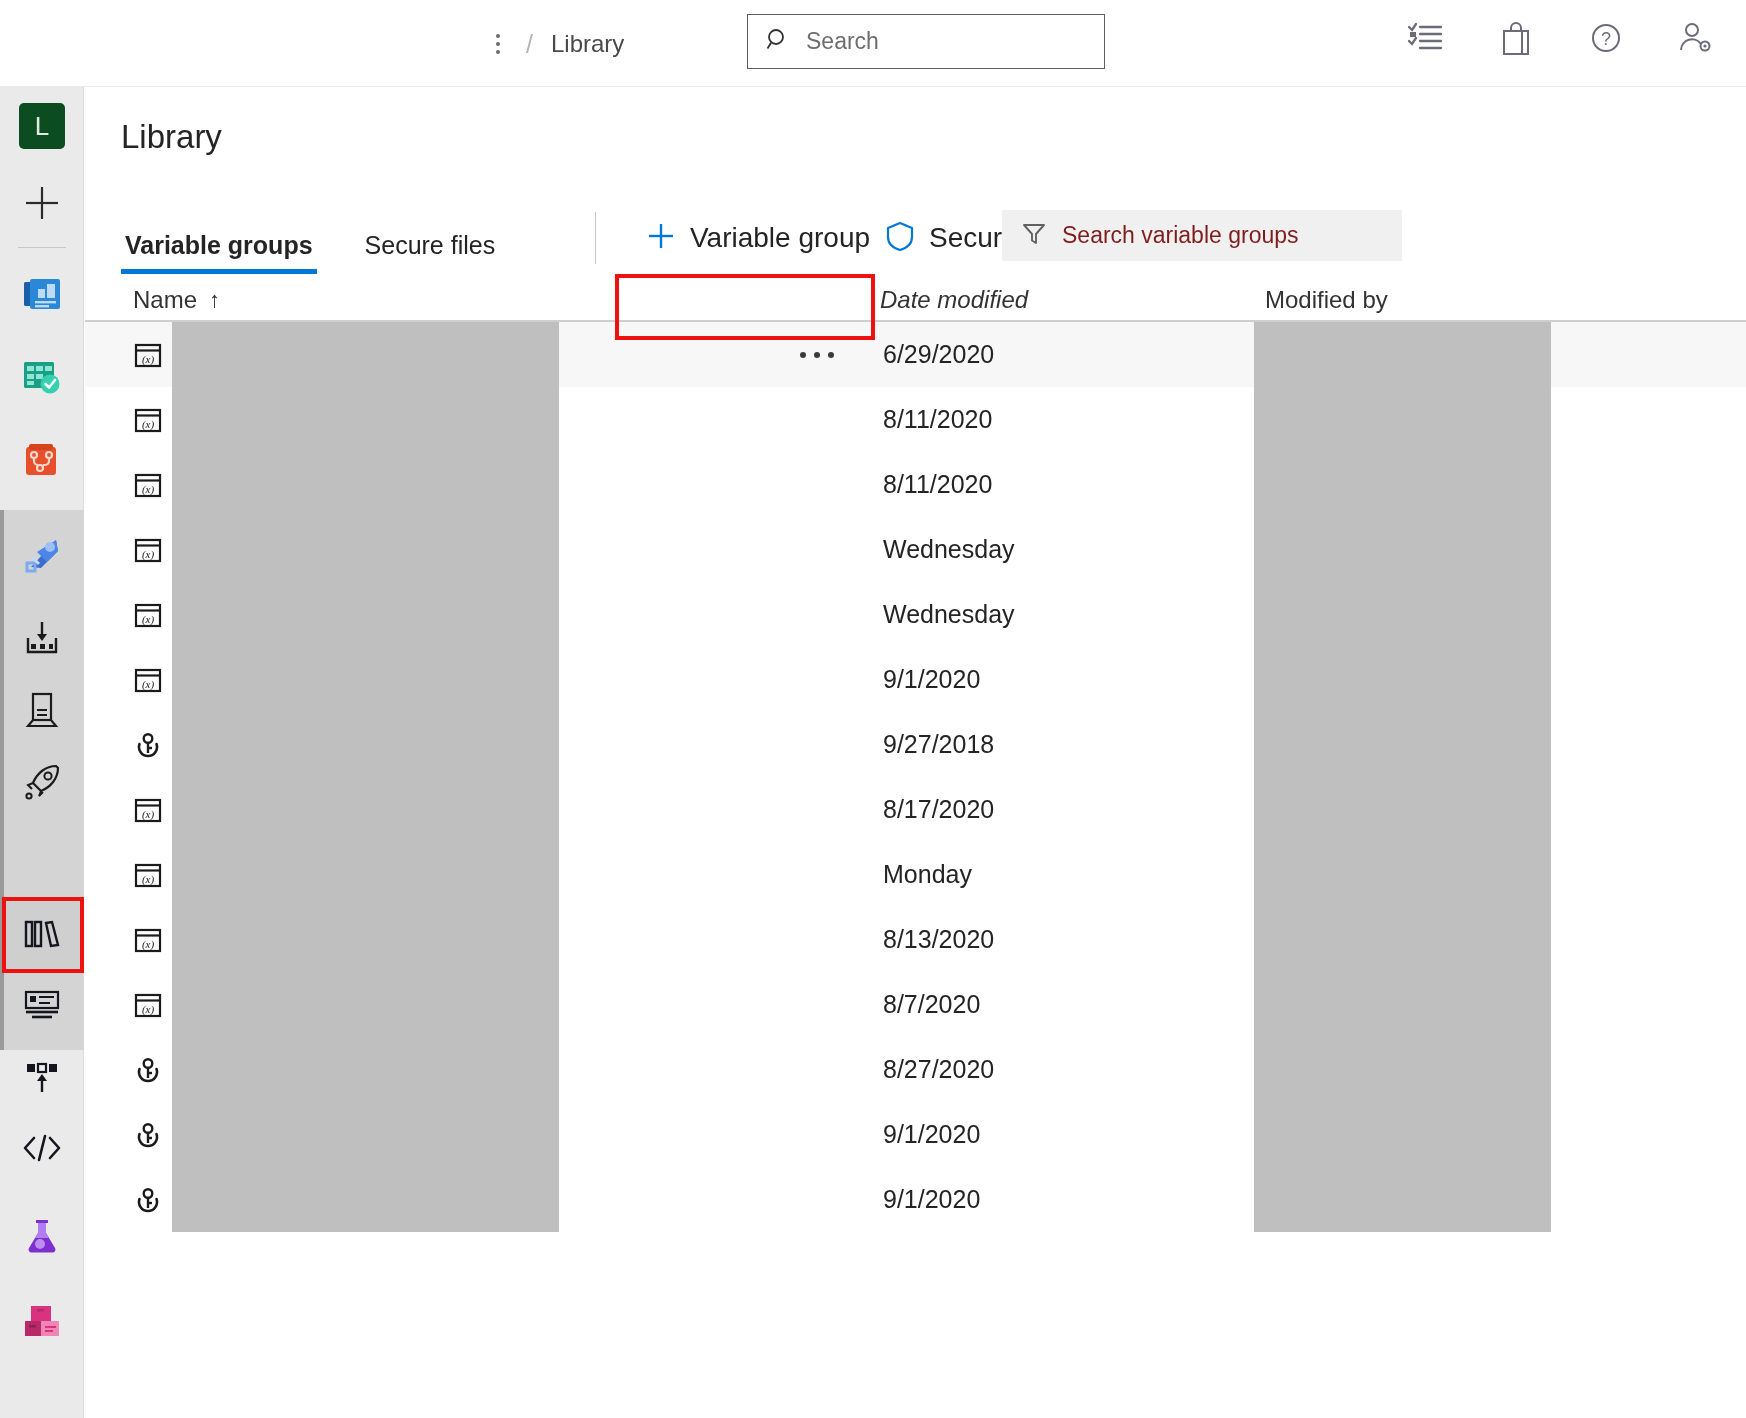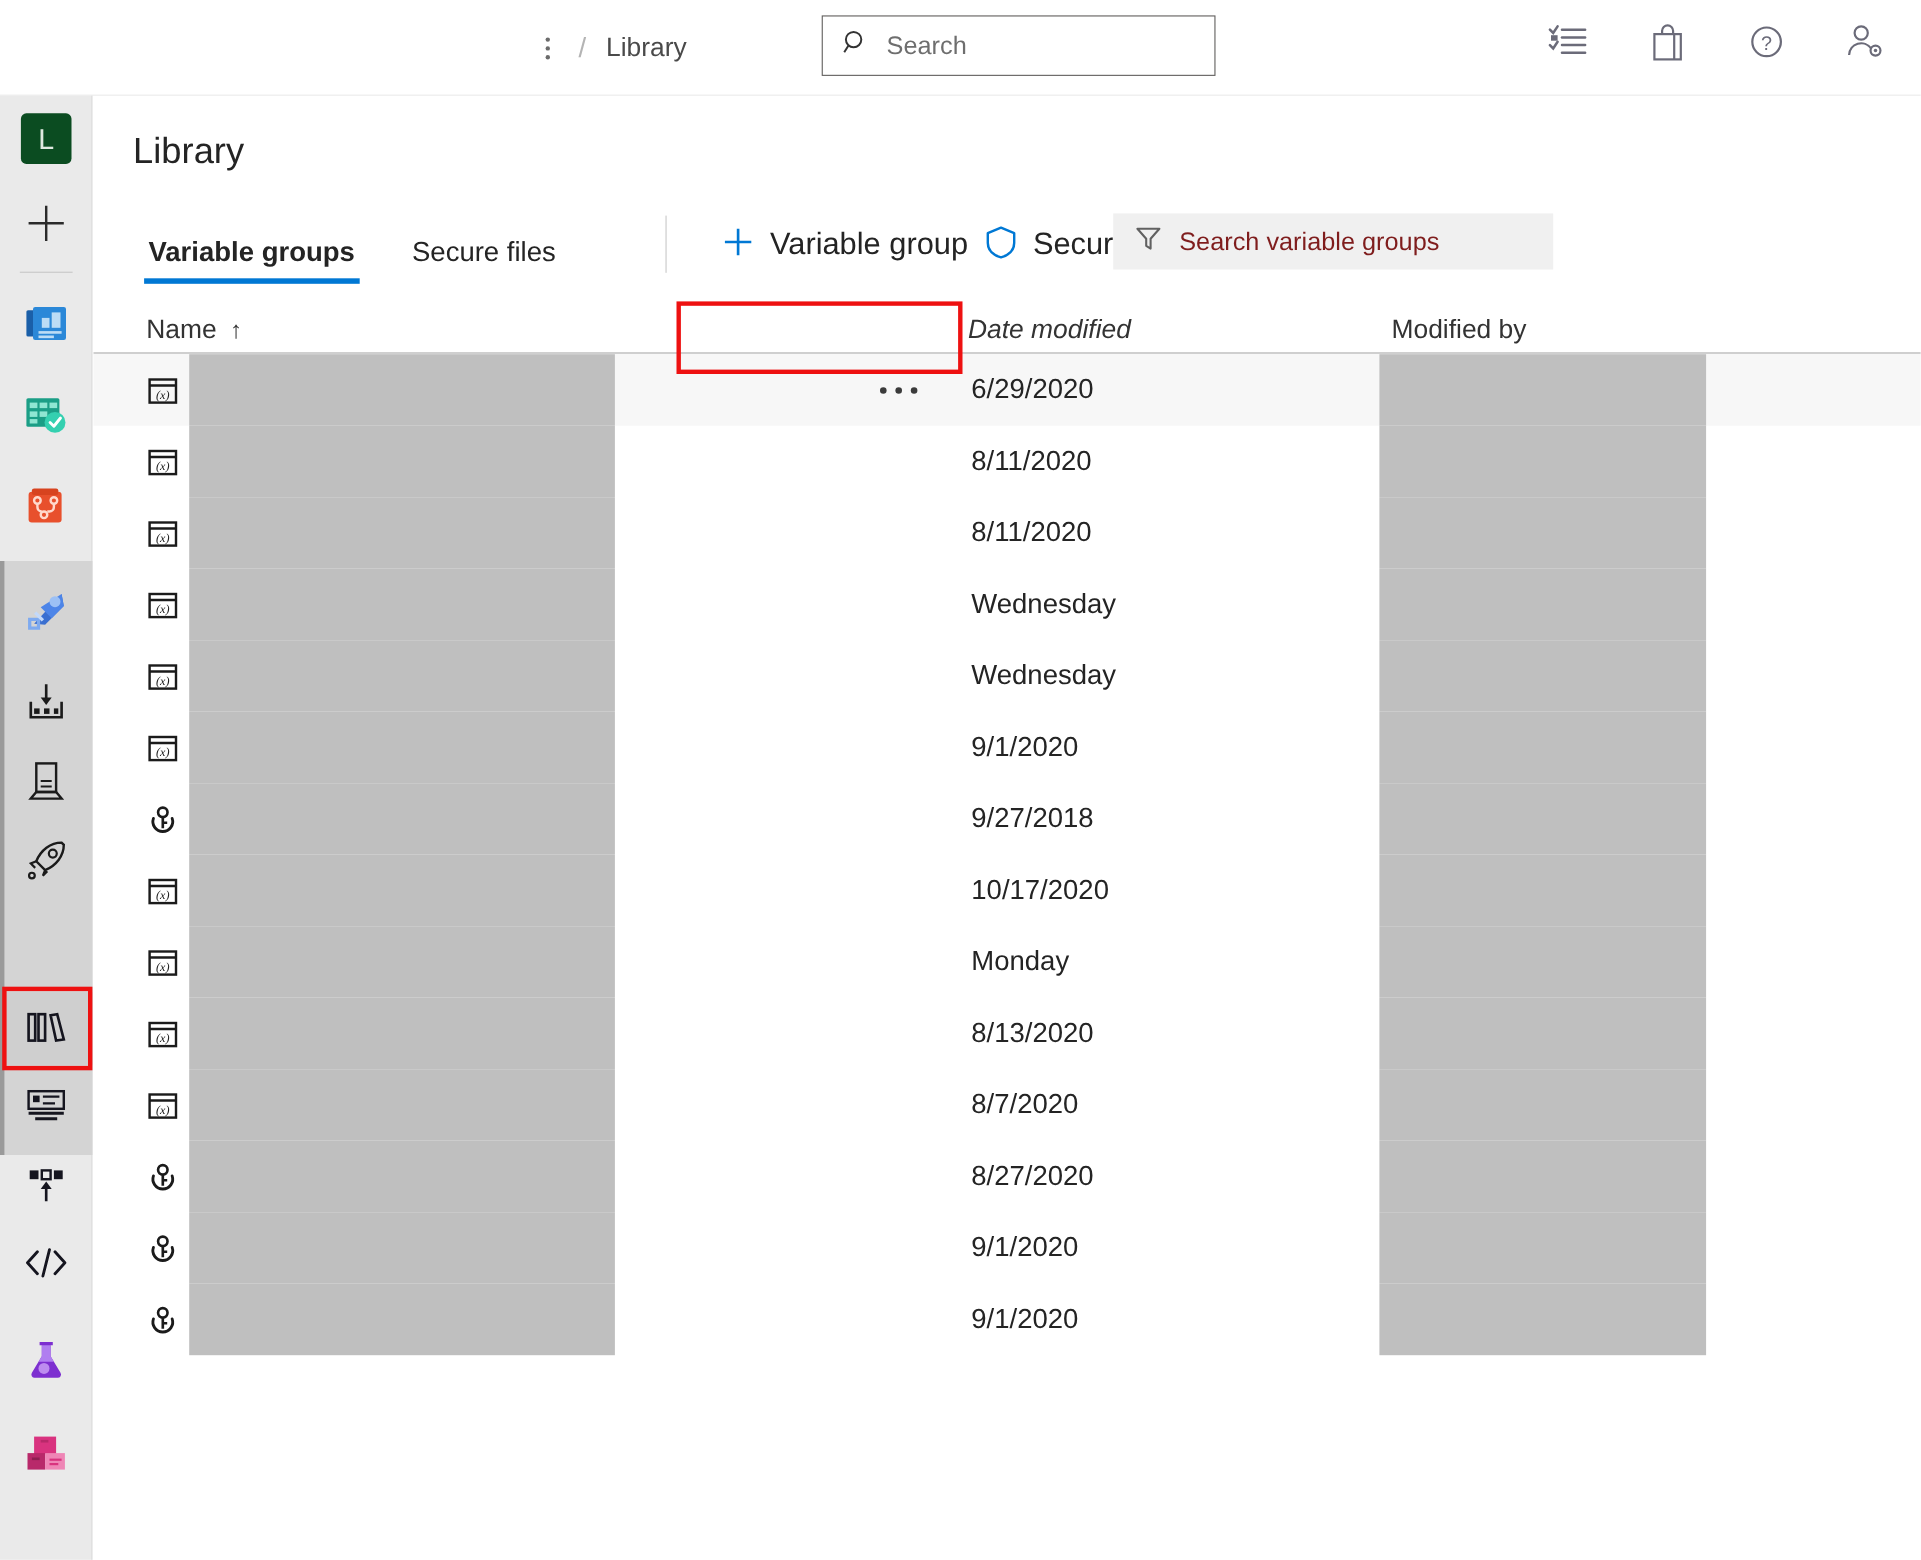--- a/index.html
+++ b/index.html
@@ -97,21 +97,21 @@
   .main {
     position: absolute; left: 85px; top: 88px;
     width: 1661px; height: 1330px; background: #ffffff;
   }
   .page-title {
     position: absolute; left: 36px; top: 30px;
     font-size: 33px; color: #242424; font-weight: 400;
   }
 
   .toolbar {
-    position: absolute; left: 0; top: 92px; width: 1347px; height: 78px; margin-left: 10px;
+    position: absolute; left: 0; top: 108px; width: 1347px; height: 78px;
   }
   .pivot-tabs { position: absolute; left: 36px; top: 0; display: flex; align-items: flex-end; height: 78px; }
   .tab {
     font-size: 25px; color: #242424; padding: 0 4px 14px 4px;
     margin-right: 44px; cursor: pointer; position: relative; white-space: nowrap;
   }
   .tab.active { font-weight: bold; }
   .tab.active::after {
     content: ""; position: absolute; left: 0; right: 0; bottom: 0;
     height: 5px; background: #0078d4;
@@ -593,21 +593,21 @@
       </div>
       <div class="row" style="top: 455px;">
         <span class="row-icon">
           <svg width="30" height="30" viewBox="0 0 30 30">
             <rect x="3" y="5" width="24" height="21" fill="none" stroke="#1b1b1b" stroke-width="2.2"></rect>
             <line x1="3" y1="10.5" x2="27" y2="10.5" stroke="#1b1b1b" stroke-width="2.2"></line>
             <text x="15" y="22.5" text-anchor="middle" font-size="11" font-style="italic" fill="#1b1b1b" font-family="Liberation Serif, serif">(x)</text>
           </svg>
         </span>
         <span class="row-name-redacted"></span>
-        <span class="row-date">10/17/2020</span>
+        <span class="row-date">8/17/2020</span>
         <span class="row-mod-redacted"></span>
       </div>
       <div class="row" style="top: 520px;">
         <span class="row-icon">
           <svg width="30" height="30" viewBox="0 0 30 30">
             <rect x="3" y="5" width="24" height="21" fill="none" stroke="#1b1b1b" stroke-width="2.2"></rect>
             <line x1="3" y1="10.5" x2="27" y2="10.5" stroke="#1b1b1b" stroke-width="2.2"></line>
             <text x="15" y="22.5" text-anchor="middle" font-size="11" font-style="italic" fill="#1b1b1b" font-family="Liberation Serif, serif">(x)</text>
           </svg>
         </span>

